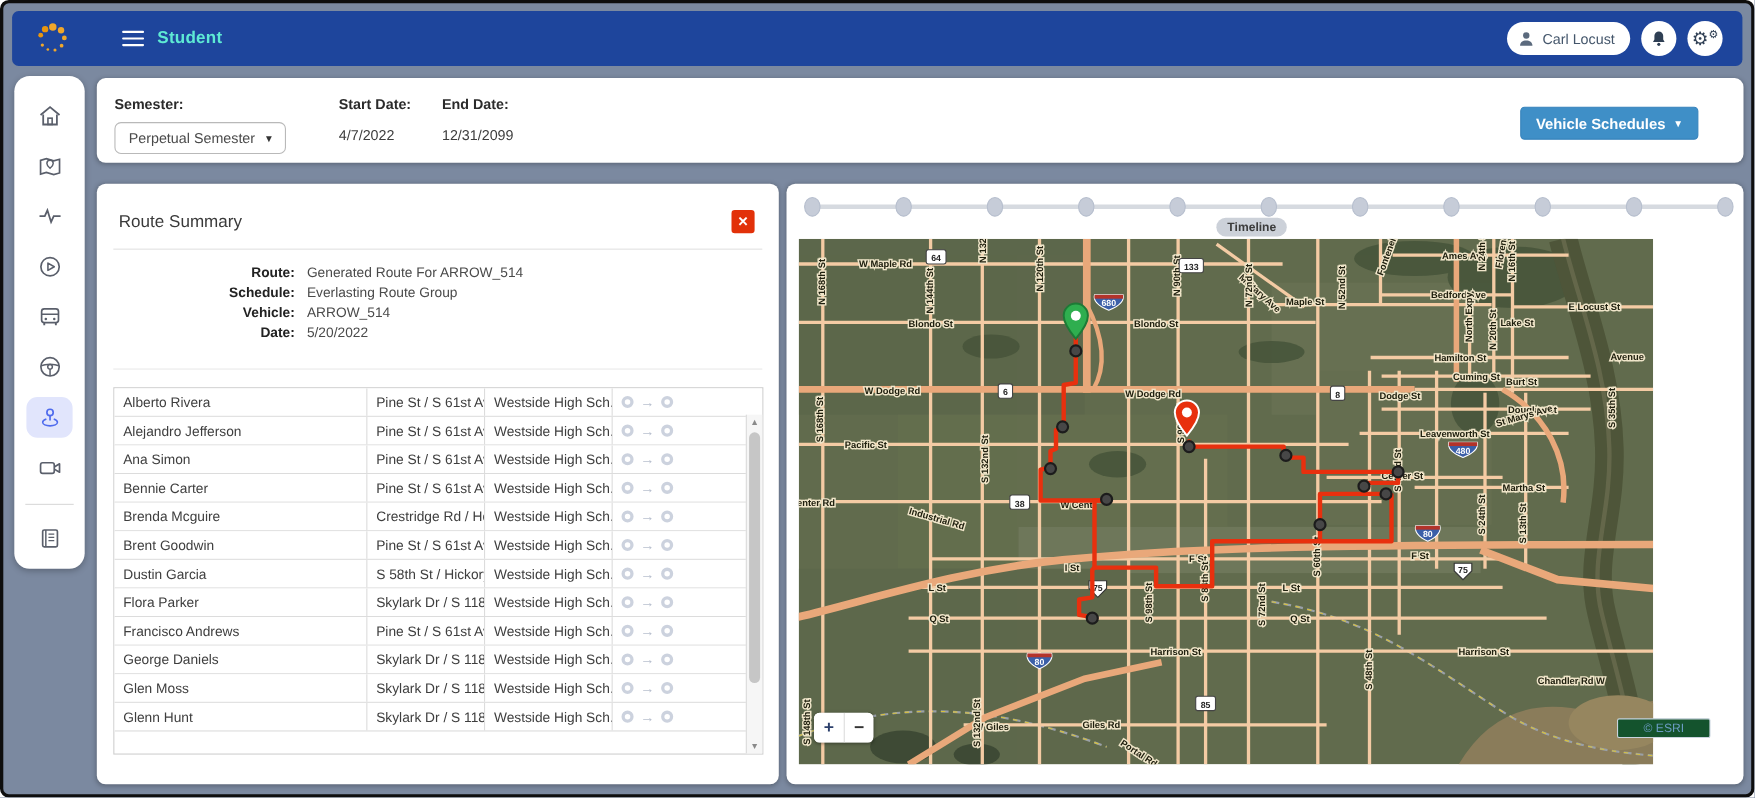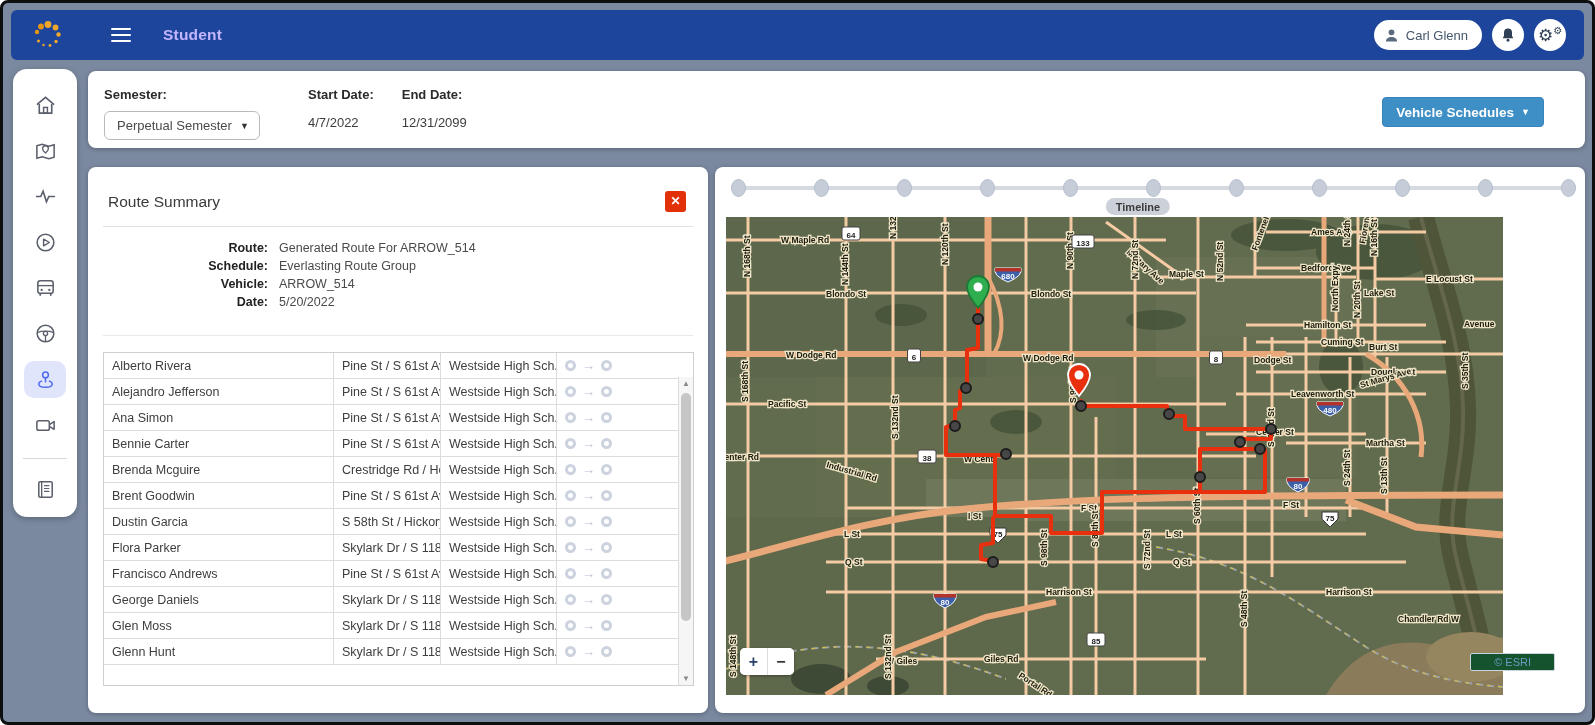--- a/index.html
+++ b/index.html
@@ -6,21 +6,21 @@
   html,body { width:1595px; height:725px; font-family:"Liberation Sans", sans-serif; }
   .frame { position:relative; width:1595px; height:725px; background:#7b89a0;
            border:3px solid #0e0e0e; border-radius:8px; overflow:hidden; }
 
   
   .navbar { position:absolute; left:8px; top:7px; right:8px; height:50px;
             background:#1e459c; border-radius:6px; display:flex; align-items:center; }
   .logo { width:30px; height:30px; margin-left:22px; }
   .hamburger { margin-left:48px; width:20px; cursor:pointer; }
   .hamburger div { height:2.5px; background:#fff; margin:3.5px 0; border-radius:2px; }
-  .nav-title { color:#c4b5fd; font-size:15.5px; font-weight:700; margin-left:32px; letter-spacing:.2px; }
+  .nav-title { color:#5eead4; font-size:15.5px; font-weight:700; margin-left:12px; letter-spacing:.2px; }
   .nav-right { margin-left:auto; display:flex; align-items:center; gap:10px; margin-right:18px; }
   .user-pill { background:#fff; border-radius:16px; height:30px; display:flex; align-items:center;
                padding:0 14px 0 10px; gap:7px; color:#44566b; font-size:13px; cursor:pointer; }
   .icon-circle { width:32px; height:32px; border-radius:50%; background:#fff; display:flex;
                  align-items:center; justify-content:center; color:#2f3f54; cursor:pointer; }
   .gear-glyph { font-size:17px; line-height:1; color:#2f3f54; }
 
   
   .sidebar { position:absolute; left:10px; top:66px; width:64px; height:448px; background:#fff;
              border-radius:14px; box-shadow:0 2px 6px rgba(0,0,0,.25);
@@ -123,21 +123,21 @@
         <div></div>
         <div></div>
     </div>
     <div class="nav-title">Student</div>
     <div class="nav-right">
       <div class="user-pill">
         <svg width="15" height="15" viewBox="0 0 16 16">
           <circle cx="8" cy="4.6" r="3.1" fill="#5b6a7d"></circle>
           <path d="M2 14.5c0-3.3 2.7-5 6-5s6 1.7 6 5z" fill="#5b6a7d"></path>
         </svg>
-        <span>Carl Glenn</span>
+        <span>Carl Locust</span>
       </div>
       <div class="icon-circle">
         <svg width="16" height="16" viewBox="0 0 20 20">
           <path d="M10 2a5 5 0 0 0-5 5v4l-1.6 3h13.2L15 11V7a5 5 0 0 0-5-5z" fill="#2f3f54"></path>
           <circle cx="10" cy="16.6" r="1.8" fill="#2f3f54"></circle>
         </svg>
       </div>
       <div class="icon-circle">
         <span class="gear-glyph">⚙<span style="font-size:10px;vertical-align:super;">⚙</span></span>
       </div>

